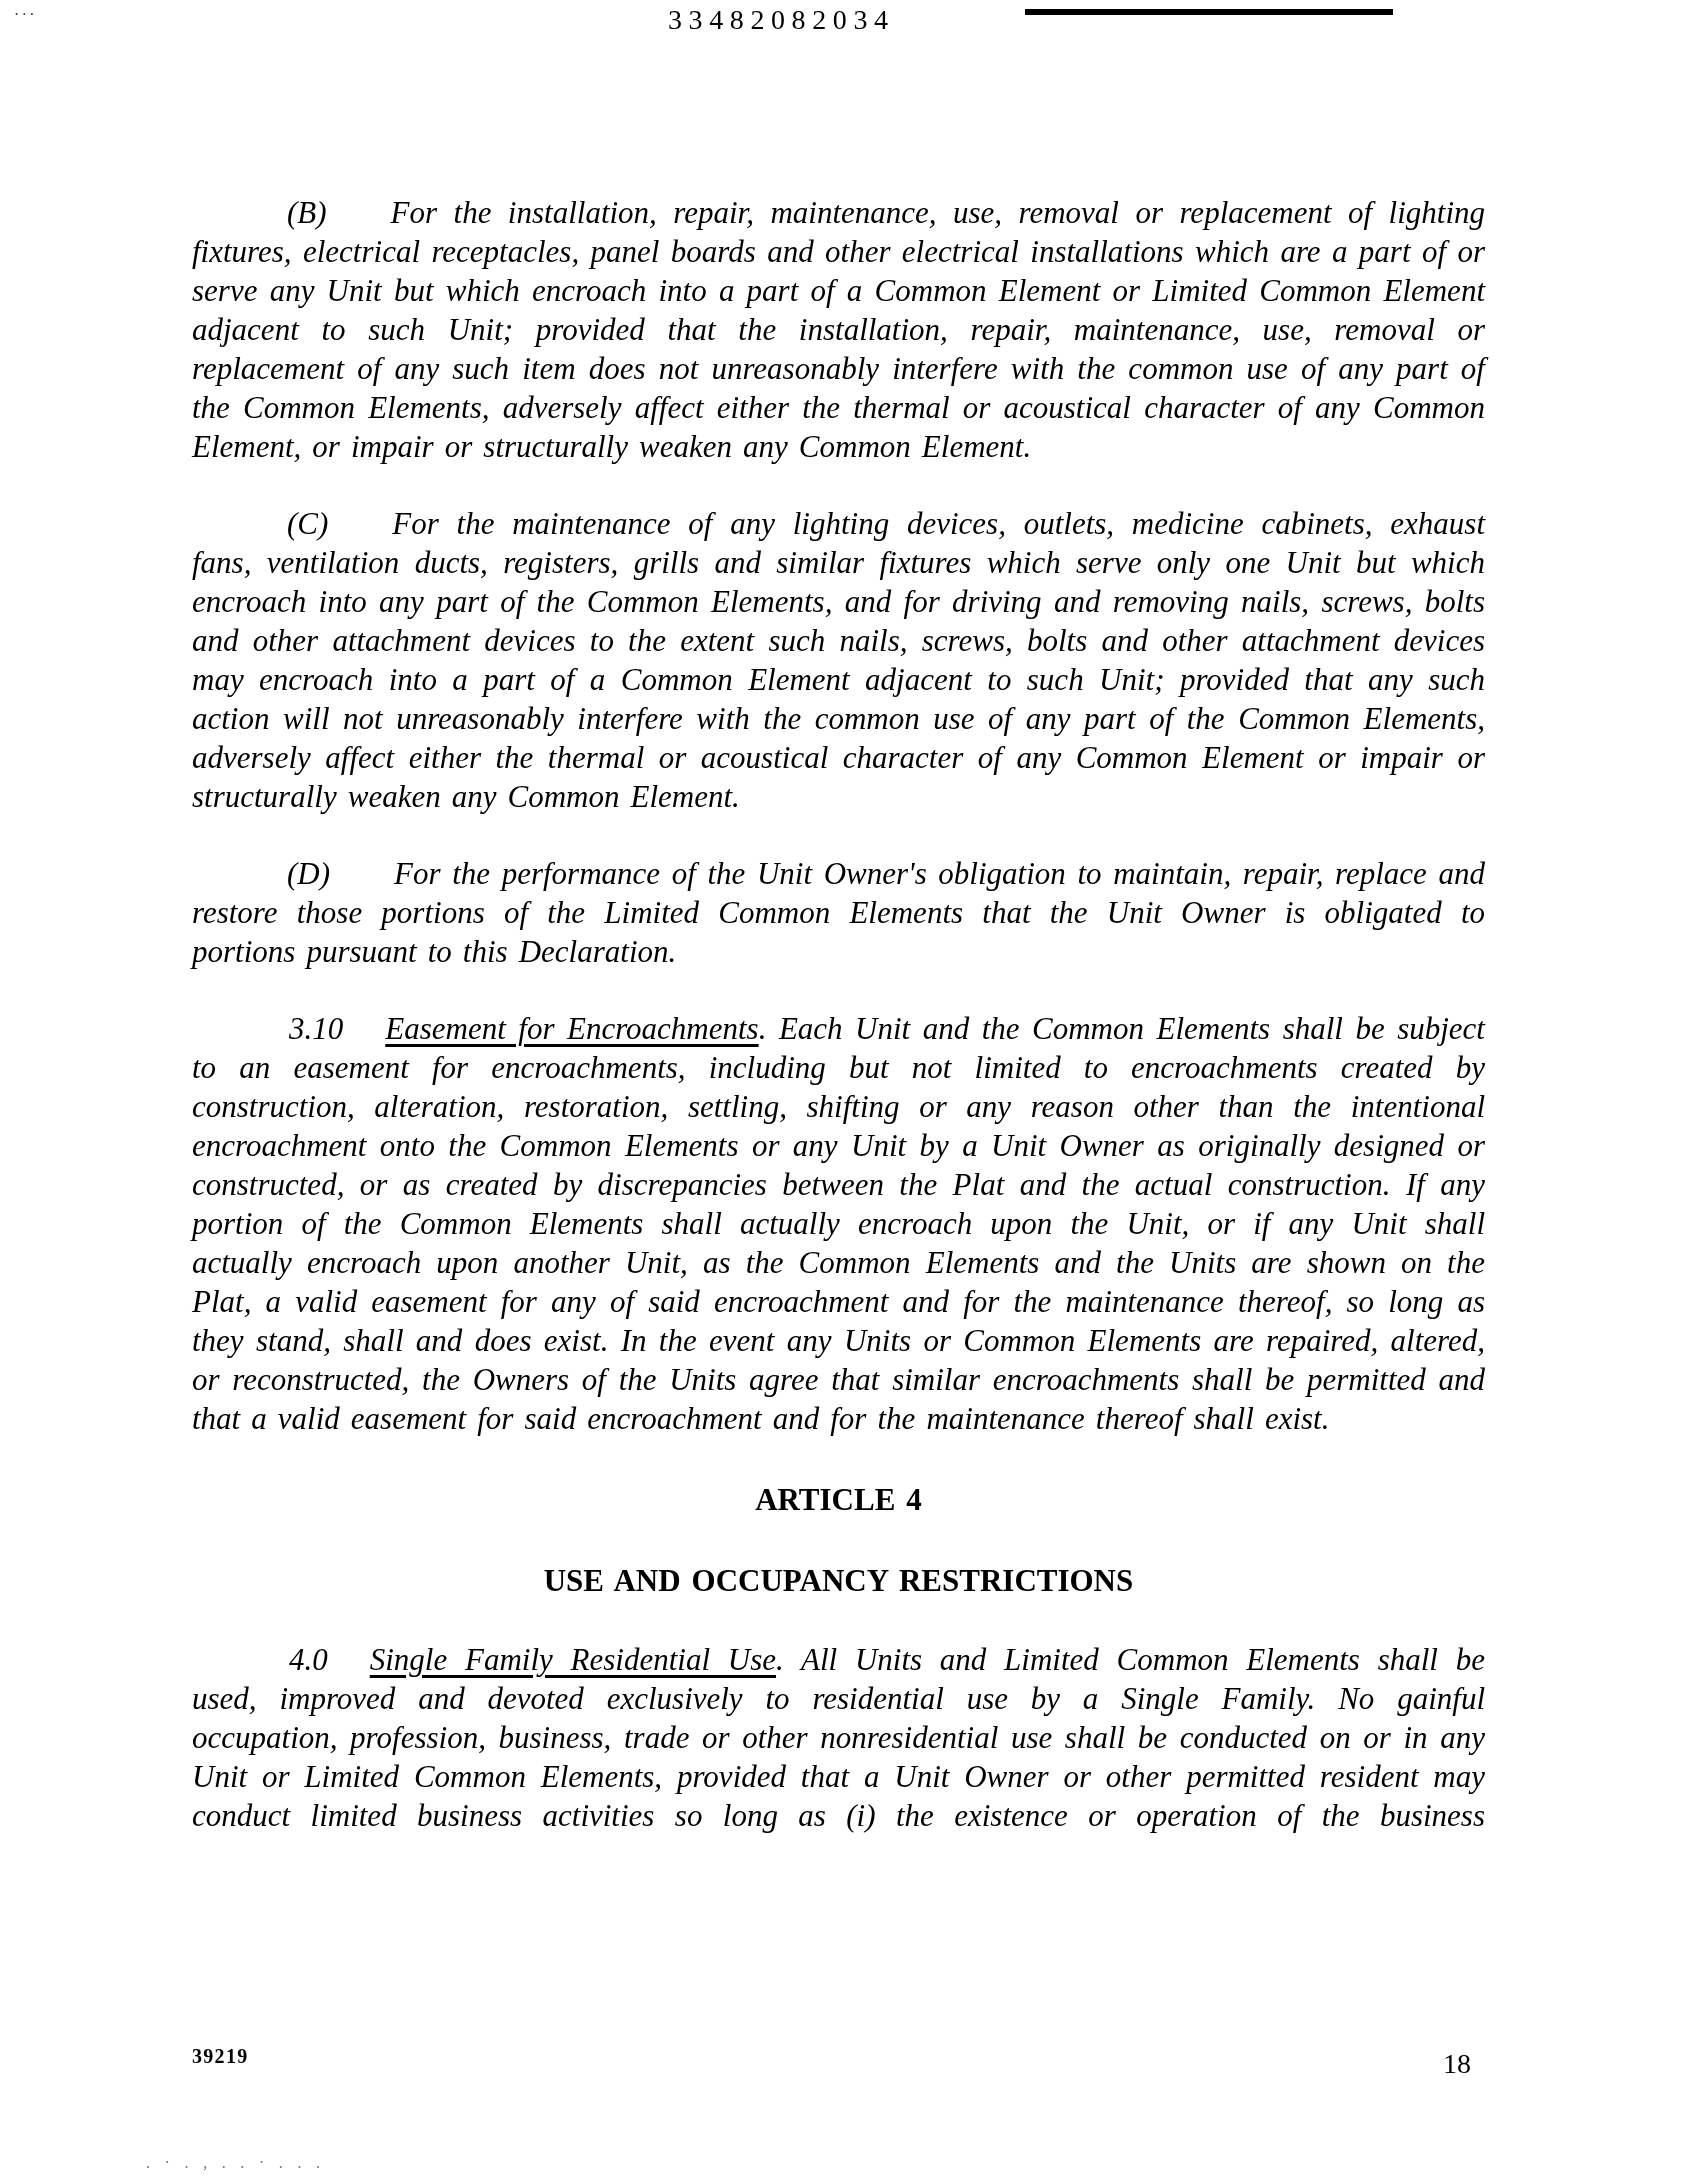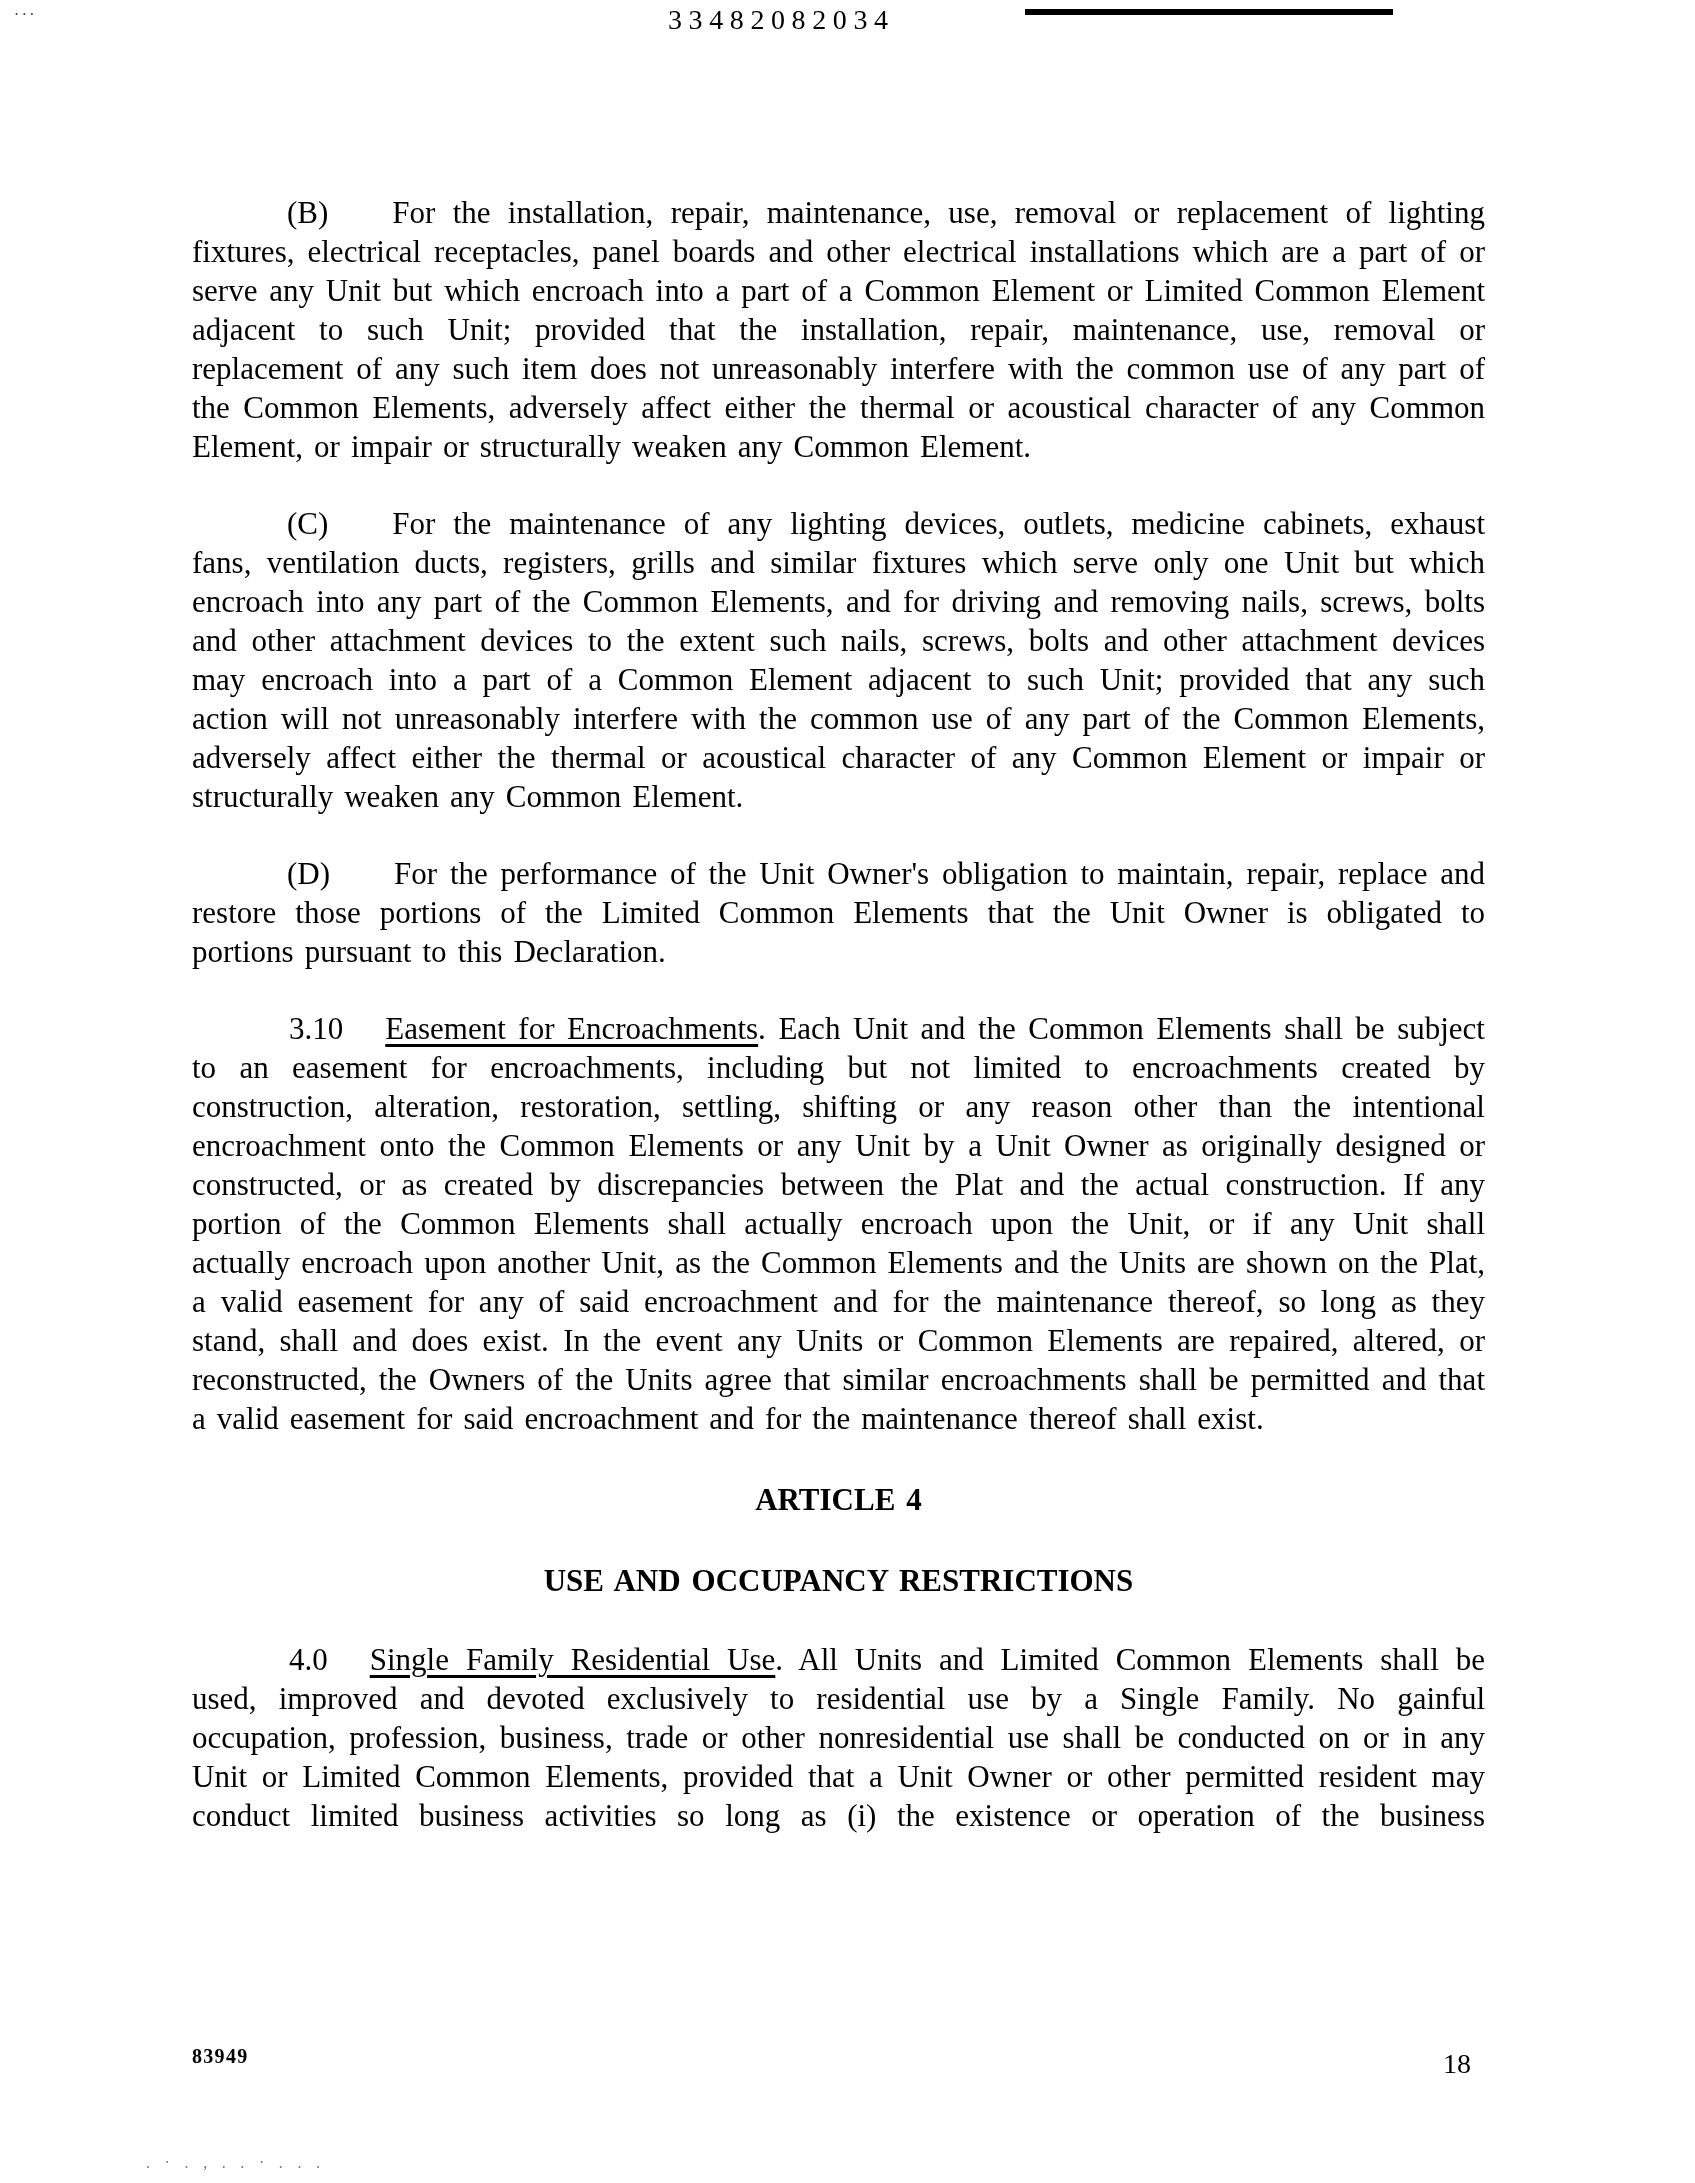--- a/index.html
+++ b/index.html
@@ -45,20 +45,21 @@
     top: 193px;
     left: 192px;
     width: 1293px;
     font-size: 31px;
     line-height: 39px;
     text-align: justify;
     word-spacing: 3.3px;
   }
   .body-text p {
     margin: 0 0 38px 0;
+    font-style: italic;
   }
   .sub-para {
     margin-left: 97px;
     text-indent: 95px;
   }
   .main-para {
     text-indent: 97px;
   }
   .justify-last {
     text-align-last: justify;
@@ -139,20 +140,20 @@
     <p class="main-para"><span>3.10</span><span class="tab-med"></span><span class="underlined">Easement for Encroachments</span><span>.  Each Unit and the Common Elements shall be subject to an easement for encroachments, including but not limited to encroachments created by construction, alteration, restoration, settling, shifting or any reason other than the intentional encroachment onto the Common Elements or any Unit by a Unit Owner as originally designed or constructed, or as created by discrepancies between the Plat and the actual construction.  If any portion of the Common Elements shall actually encroach upon the Unit, or if any Unit shall actually encroach upon another Unit, as the Common Elements and the Units are shown on the Plat, a valid easement for any of said encroachment and for the maintenance thereof, so long as they stand, shall and does exist.  In the event any Units or Common Elements are repaired, altered, or reconstructed, the Owners of the Units agree that similar encroachments shall be permitted and that a valid easement for said encroachment and for the maintenance thereof shall exist.</span></p>
 
     <div class="article-title">ARTICLE 4</div>
 
     <div class="article-subtitle">USE AND OCCUPANCY RESTRICTIONS</div>
 
     <p class="main-para justify-last"><span>4.0</span><span class="tab-med"></span><span class="underlined">Single Family Residential Use</span><span>. All Units and Limited Common Elements shall be used, improved and devoted exclusively to residential use by a Single Family.  No gainful occupation, profession, business, trade or other nonresidential use shall be conducted on or in any Unit or Limited Common Elements, provided that a Unit Owner or other permitted resident may conduct limited business activities so long as (i) the existence or operation of the business</span></p>
 
   </div>
 
-  <div class="footer-code">83949</div>
+  <div class="footer-code">39219</div>
 
   <div class="page-number">18</div>
 
   <div class="bottom-marks">. · . ,  . .  · .  . .</div>
 
 </div>
 
 
 </body></html>

